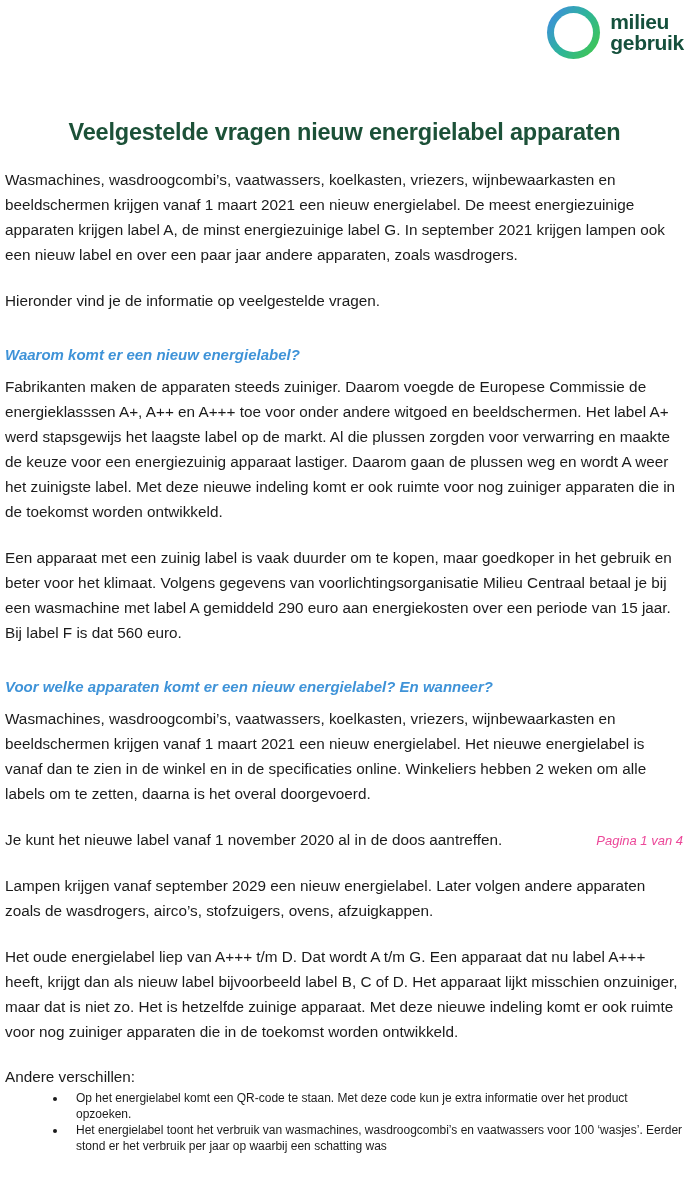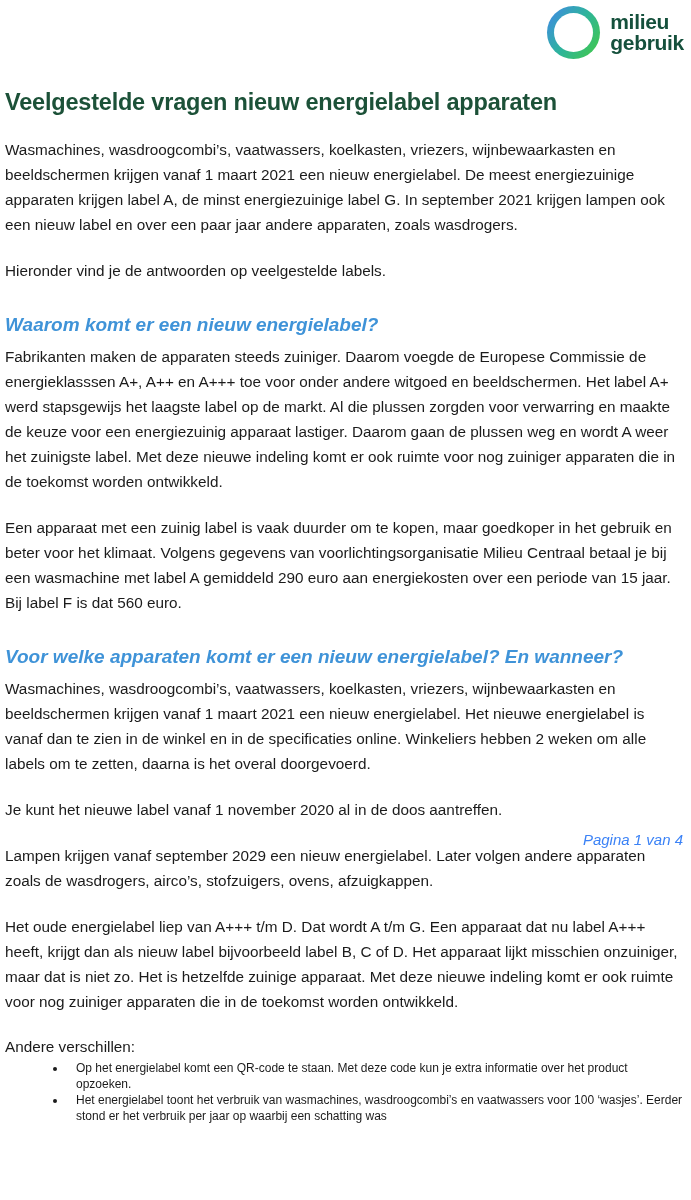--- a/index.html
+++ b/index.html
@@ -50,36 +50,37 @@
     font-weight: bold;
     font-size: 21px;
     line-height: 21px;
     letter-spacing: -0.3px;
     color: var(--logo-green);
     padding-top: 5px;
   }
   .logo-text span { display: block; }
   
   h1 {
-    margin: 22px 0 0 0;
+    margin: 52px 0 0 0;
     font-size: 23.5px;
     line-height: 28px;
     font-weight: bold;
     letter-spacing: -0.2px;
     color: var(--title-green);
+    text-align: center;
   }
   
   p {
     margin: 21px 0 0 0;
     font-size: 15.3px;
     line-height: 25px;
   }
   h2 {
     margin: 31px 0 0 0;
-    font-size: 19px;
+    font-size: 15px;
     line-height: 22px;
     font-weight: bold;
     font-style: italic;
     color: var(--heading-blue);
   }
   h2 + p { margin-top: 8px; }
   h2.tight { margin-top: 18px; }
   h2.tight + p { margin-top: 13px; margin-left: 19px; }
   p.list-intro { margin-top: 20px; }
   ul {
@@ -89,42 +90,42 @@
   li {
     font-size: 12px;
     line-height: 16px;
     padding-left: 9px;
   }
   
   .footer {
     position: absolute;
     right: 8px;
     bottom: 5px;
-    font-size: 15px;
+    font-size: 13px;
     font-style: italic;
-    color: #3b82f6;
+    color: #ec4899;
   }
 </style>
 </head>
 <body>
 
 <div class="page">
 
   <header class="logo">
     <div class="ring"></div>
     <div class="logo-text">
       <span>milieu</span>
       <span>gebruik</span>
     </div>
   </header>
 
   <h1>Veelgestelde vragen nieuw energielabel apparaten</h1>
 
   <p>Wasmachines, wasdroogcombi’s, vaatwassers, koelkasten, vriezers, wijnbewaarkasten en beeldschermen krijgen vanaf 1 maart 2021 een nieuw energielabel. De meest energiezuinige apparaten krijgen label A, de minst energiezuinige label G. In september 2021 krijgen lampen ook een nieuw label en over een paar jaar andere apparaten, zoals wasdrogers.</p>
-  <p>Hieronder vind je de antwoorden op veelgestelde labels.</p>
+  <p>Hieronder vind je de informatie op veelgestelde vragen.</p>
 
   <h2>Waarom komt er een nieuw energielabel?</h2>
   <p>Fabrikanten maken de apparaten steeds zuiniger. Daarom voegde de Europese Commissie de energieklasssen A+, A++ en A+++ toe voor onder andere witgoed en beeldschermen. Het label A+ werd stapsgewijs het laagste label op de markt. Al die plussen zorgden voor verwarring en maakte de keuze voor een energiezuinig apparaat lastiger. Daarom gaan de plussen weg en wordt A weer het zuinigste label. Met deze nieuwe indeling komt er ook ruimte voor nog zuiniger apparaten die in de toekomst worden ontwikkeld.</p>
   <p>Een apparaat met een zuinig label is vaak duurder om te kopen, maar goedkoper in het gebruik en beter voor het klimaat. Volgens gegevens van voorlichtingsorganisatie Milieu Centraal betaal je bij een wasmachine met label A gemiddeld 290 euro aan energiekosten over een periode van 15 jaar. Bij label F is dat 560 euro.</p>
 
   <h2>Voor welke apparaten komt er een nieuw energielabel? En wanneer?</h2>
   <p>Wasmachines, wasdroogcombi’s, vaatwassers, koelkasten, vriezers, wijnbewaarkasten en beeldschermen krijgen vanaf 1 maart 2021 een nieuw energielabel. Het nieuwe energielabel is vanaf dan te zien in de winkel en in de specificaties online. Winkeliers hebben 2 weken om alle labels om te zetten, daarna is het overal doorgevoerd.</p>
   <p>Je kunt het nieuwe label vanaf 1 november 2020 al in de doos aantreffen.</p>
   <p>Lampen krijgen vanaf september 2029 een nieuw energielabel. Later volgen andere apparaten zoals de wasdrogers, airco’s, stofzuigers, ovens, afzuigkappen.</p>
 

